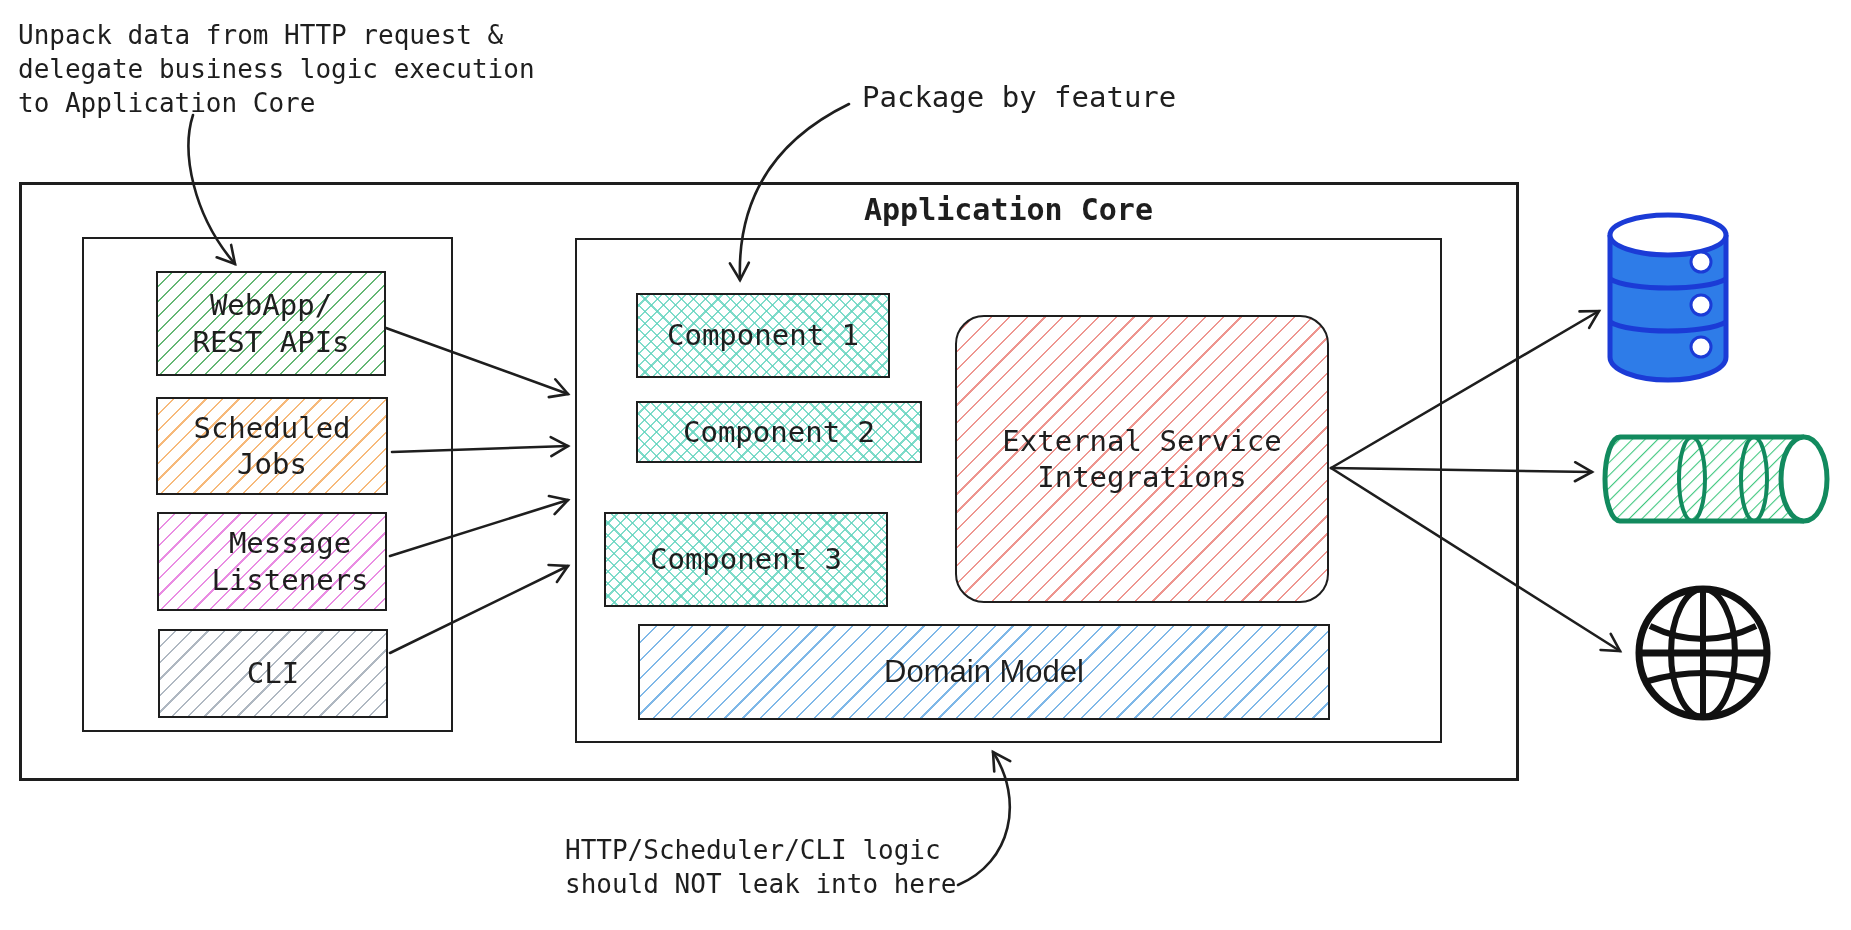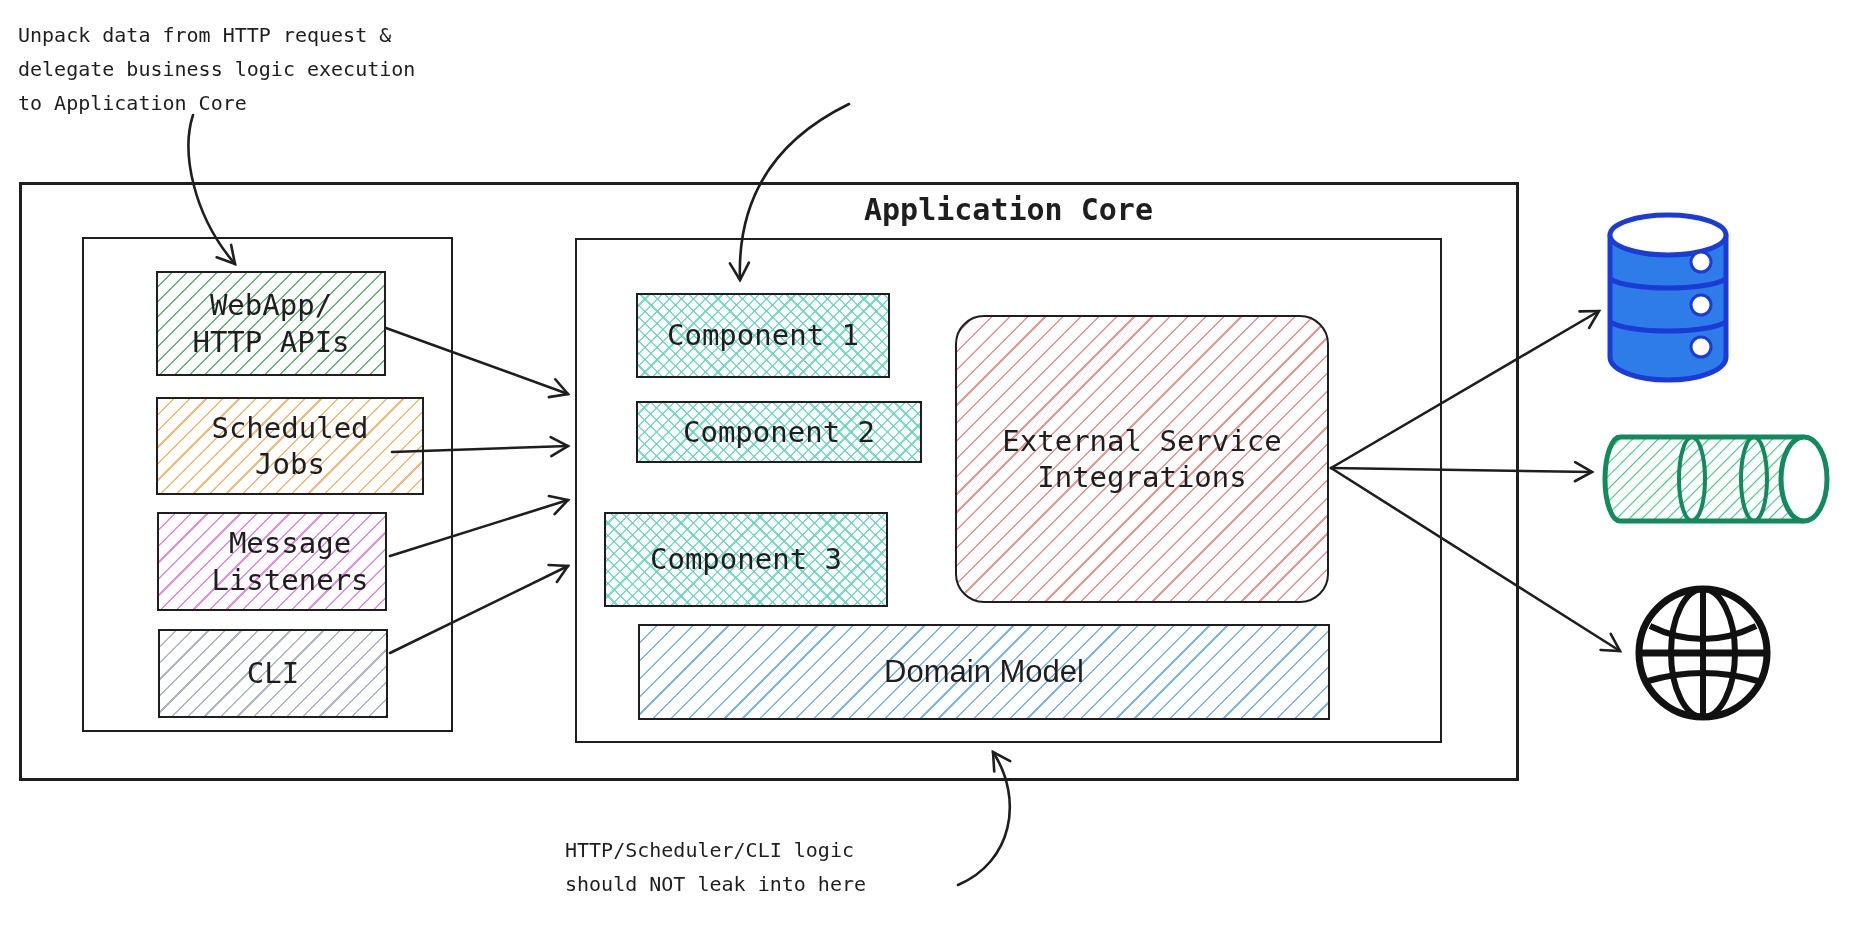--- a/index.html
+++ b/index.html
@@ -2,21 +2,21 @@
 <html><head>
 <meta charset="utf-8">
 <style>
   html,body{margin:0;padding:0;background:#ffffff;}
   .canvas{position:relative;width:1851px;height:930px;background:#ffffff;overflow:hidden;
           font-family:"DejaVu Sans Mono", monospace;color:#1e1e1e;}
   .rect{position:absolute;border:3px solid #1e1e1e;box-sizing:border-box;background:transparent;}
   .box{position:absolute;border:2.5px solid #1e1e1e;box-sizing:border-box;
        display:flex;align-items:center;justify-content:center;text-align:center;}
   .box-label{font-size:29px;line-height:1.25;font-weight:500;white-space:pre-line;}
-  .ann{position:absolute;font-size:20px;line-height:34px;font-weight:500;white-space:pre-line;}
+  .ann{position:absolute;font-size:26px;line-height:34px;font-weight:500;white-space:pre-line;}
   .core-title{position:absolute;left:575px;top:192px;width:867px;text-align:center;
               font-size:30px;font-weight:600;}
   
   .h-green{background-image:repeating-linear-gradient(135deg,rgba(47,158,68,0) 0 9px,rgba(47,158,68,.75) 9px 10.6px);}
   .h-orange{background-image:repeating-linear-gradient(135deg,rgba(245,173,99,0) 0 10px,rgba(245,173,99,.85) 10px 11.6px);}
   .h-magenta{background-image:repeating-linear-gradient(135deg,rgba(224,92,214,0) 0 10px,rgba(224,92,214,.7) 10px 11.6px);padding-left:36px;}
   .h-gray{background-image:repeating-linear-gradient(135deg,rgba(155,166,178,0) 0 10px,rgba(155,166,178,.8) 10px 11.6px);}
   .h-teal{background-image:
       repeating-linear-gradient(45deg,rgba(96,211,189,0) 0 7px,rgba(96,211,189,.8) 7px 8.6px),
       repeating-linear-gradient(135deg,rgba(96,211,189,0) 0 7px,rgba(96,211,189,.8) 7px 8.6px);}
@@ -28,33 +28,34 @@
   .arrow{stroke:#1e1e1e;stroke-width:2.6;fill:none;stroke-linecap:round;}
 </style>
 </head>
 <body>
 
 <div class="canvas">
 
   <div class="ann" style="left:18px;top:18px;width:580px;">Unpack data from HTTP request &amp;
 delegate business logic execution
 to Application Core</div>
+  <div class="ann" style="left:862px;top:80px;font-size:29px;">Package by feature</div>
   <div class="ann" style="left:565px;top:833px;">HTTP/Scheduler/CLI logic
 should NOT leak into here</div>
 
   <div class="rect" style="left:19px;top:182px;width:1500px;height:599px;"></div>
   <div class="rect" style="left:82px;top:237px;width:371px;height:495px;border-width:2.5px;"></div>
   <div class="rect" style="left:575px;top:238px;width:867px;height:505px;border-width:2.5px;"></div>
   <div class="core-title">Application Core</div>
 
   <div class="box h-green" style="left:156px;top:271px;width:230px;height:105px;">
     <span class="box-label">WebApp/
-HTTP APIs</span>
+REST APIs</span>
   </div>
-  <div class="box h-orange" style="left:156px;top:397px;width:268px;height:98px;">
+  <div class="box h-orange" style="left:156px;top:397px;width:232px;height:98px;">
     <span class="box-label">Scheduled
 Jobs</span>
   </div>
   <div class="box h-magenta" style="left:157px;top:512px;width:230px;height:99px;">
     <span class="box-label">Message
 Listeners</span>
   </div>
   <div class="box h-gray" style="left:158px;top:629px;width:230px;height:89px;">
     <span class="box-label">CLI</span>
   </div>

